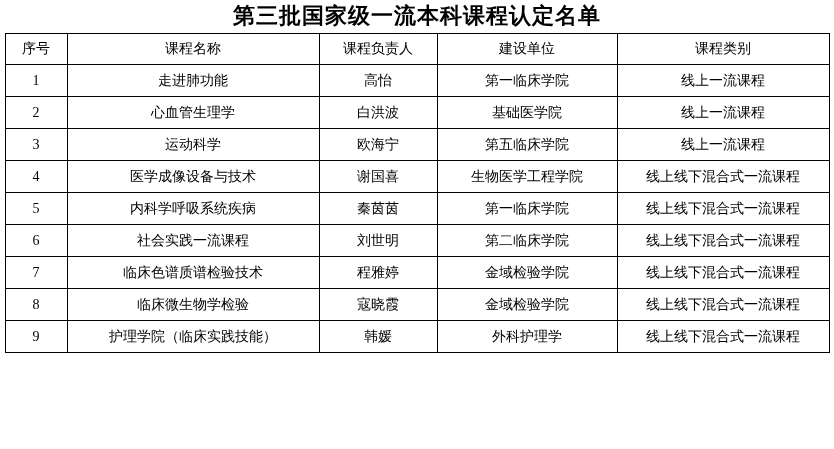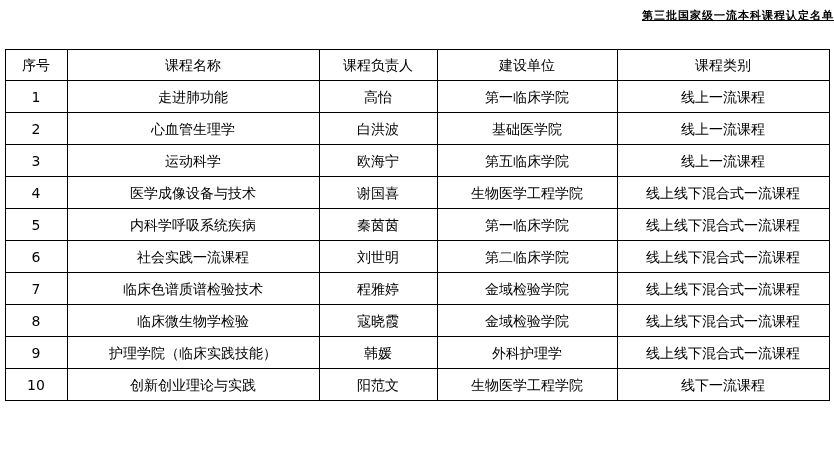--- a/index.html
+++ b/index.html
@@ -14,33 +14,33 @@
     color: #000000;
     overflow: hidden;
   }
   .page {
     width: 834px;
     height: 449px;
     position: relative;
     box-sizing: border-box;
   }
   .doc-title {
-    text-align: right;
-    font-size: 11px;
+    text-align: center;
+    font-size: 22px;
     font-weight: bold;
     letter-spacing: 1px;
     padding: 6px 0 7px 0;
     line-height: 20px;
-    text-decoration: underline;
   }
   table.course-table {
     border-collapse: collapse;
     width: 824px;
-    margin: 16px auto;
+    margin: 0 auto;
     table-layout: fixed;
+    font-family: Liberation Serif, serif;
   }
   table.course-table th,
   table.course-table td {
     border: 1px solid #000000;
     text-align: center;
     vertical-align: middle;
     font-size: 14px;
     line-height: 16px;
     padding: 0;
     height: 31px;
@@ -139,23 +139,16 @@
         <td>金域检验学院</td>
         <td>线上线下混合式一流课程</td>
       </tr>
       <tr>
         <td>9</td>
         <td>护理学院（临床实践技能）</td>
         <td>韩媛</td>
         <td>外科护理学</td>
         <td>线上线下混合式一流课程</td>
       </tr>
-      <tr>
-        <td>10</td>
-        <td>创新创业理论与实践</td>
-        <td>阳范文</td>
-        <td>生物医学工程学院</td>
-        <td>线下一流课程</td>
-      </tr>
     </tbody>
   </table>
 
 </div>
 
 </body></html>

